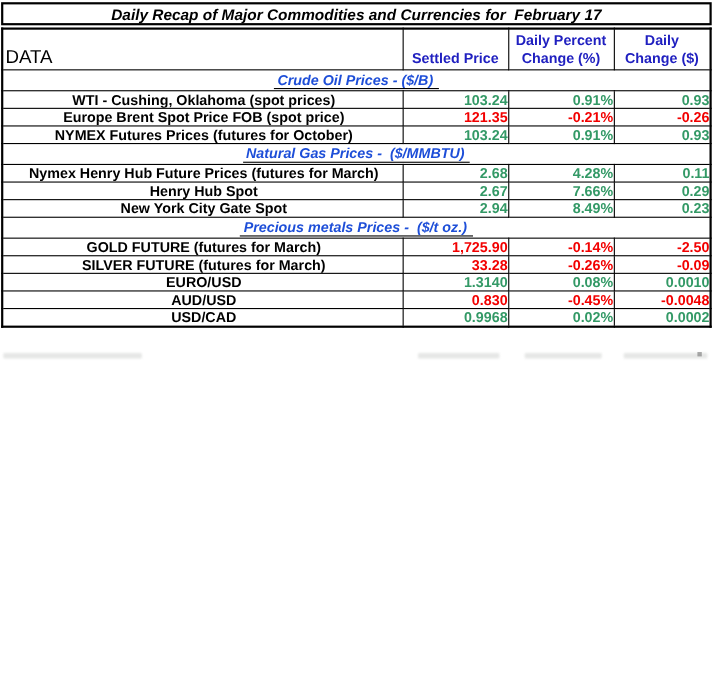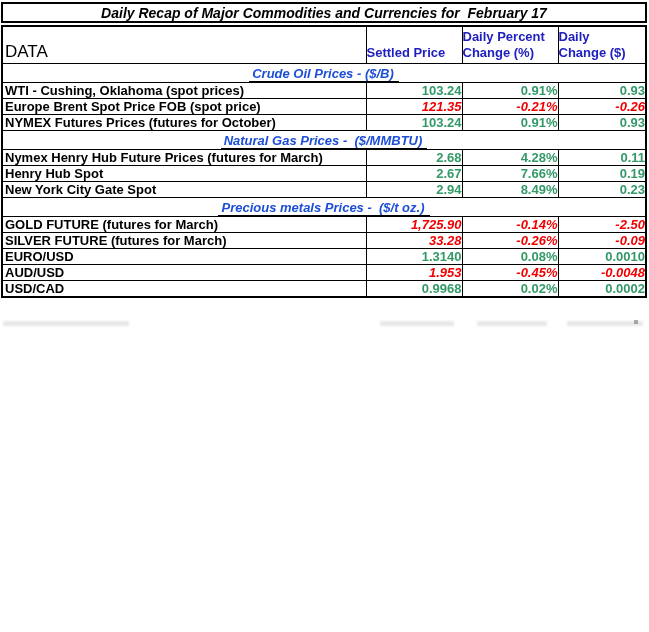--- a/index.html
+++ b/index.html
@@ -37,46 +37,46 @@
   td { border: 1px solid #000; overflow: hidden; }
 
   
   tr.header-row td { height: 37px; vertical-align: bottom; background: #fff; }
   td.data-col-header {
     font-size: 17px; font-weight: normal; color: #000;
     padding: 0 0 1px 2px; text-align: left;
   }
   td.col-header {
     font-size: 13px; font-weight: bold; color: #2020c0;
-    white-space: pre-line; line-height: 1.25;
+    text-align: center; white-space: pre-line; line-height: 1.25;
     padding-bottom: 1px;
   }
 
   
   tr.section-row td { height: 15px; text-align: center; padding: 0; }
   .section-heading {
     display: inline-block;
     font-size: 13px; font-weight: bold; font-style: italic; color: #1d4ed8;
     border-bottom: 1.5px solid #000;
     line-height: 14px;
     padding: 0 5px 0 3px;
     white-space: pre;
   }
 
   
   tr.data-row td { height: 16px; }
   td.label {
     font-size: 13px; font-weight: bold; color: #000;
-    text-align: left; padding-left: 2px; white-space: nowrap;
+    text-align: center; padding-left: 2px; white-space: nowrap;
   }
   td.val {
     font-size: 13px; font-weight: bold; text-align: right; white-space: nowrap;
   }
   td.val.up   { color: #339966; }
-  td.val.down { color: #f20000; font-style: italic; }
+  td.val.down { color: #f20000; }
 
   
   .ghost-row { position: absolute; left: 0; top: 320px; width: 649px; height: 8px; }
   .ghost-bar {
     position: absolute; top: 1px; height: 5px;
     background: #b9bcb9; opacity: 0.35; filter: blur(0.8px);
     border-radius: 1px;
   }
   .ghost-bar.g1 { left: 3px;   width: 126px; }
   .ghost-bar.g2 { left: 380px; width: 74px;  }
@@ -139,21 +139,21 @@
       <tr class="data-row">
         <td class="label">Nymex Henry Hub Future Prices (futures for March)</td>
         <td class="val up">2.68</td>
         <td class="val up">4.28%</td>
         <td class="val up">0.11</td>
       </tr>
       <tr class="data-row">
         <td class="label">Henry Hub Spot</td>
         <td class="val up">2.67</td>
         <td class="val up">7.66%</td>
-        <td class="val up">0.19</td>
+        <td class="val up">0.29</td>
       </tr>
       <tr class="data-row">
         <td class="label">New York City Gate Spot</td>
         <td class="val up">2.94</td>
         <td class="val up">8.49%</td>
         <td class="val up">0.23</td>
       </tr>
 
       <tr class="section-row">
         <td colspan="4"><span class="section-heading">Precious metals Prices -  ($/t oz.)</span></td>
@@ -172,21 +172,21 @@
       </tr>
 
       <tr class="data-row">
         <td class="label">EURO/USD</td>
         <td class="val up">1.3140</td>
         <td class="val up">0.08%</td>
         <td class="val up">0.0010</td>
       </tr>
       <tr class="data-row">
         <td class="label">AUD/USD</td>
-        <td class="val down">1.953</td>
+        <td class="val down">0.830</td>
         <td class="val down">-0.45%</td>
         <td class="val down">-0.0048</td>
       </tr>
       <tr class="data-row">
         <td class="label">USD/CAD</td>
         <td class="val up">0.9968</td>
         <td class="val up">0.02%</td>
         <td class="val up">0.0002</td>
       </tr>
     </tbody>

